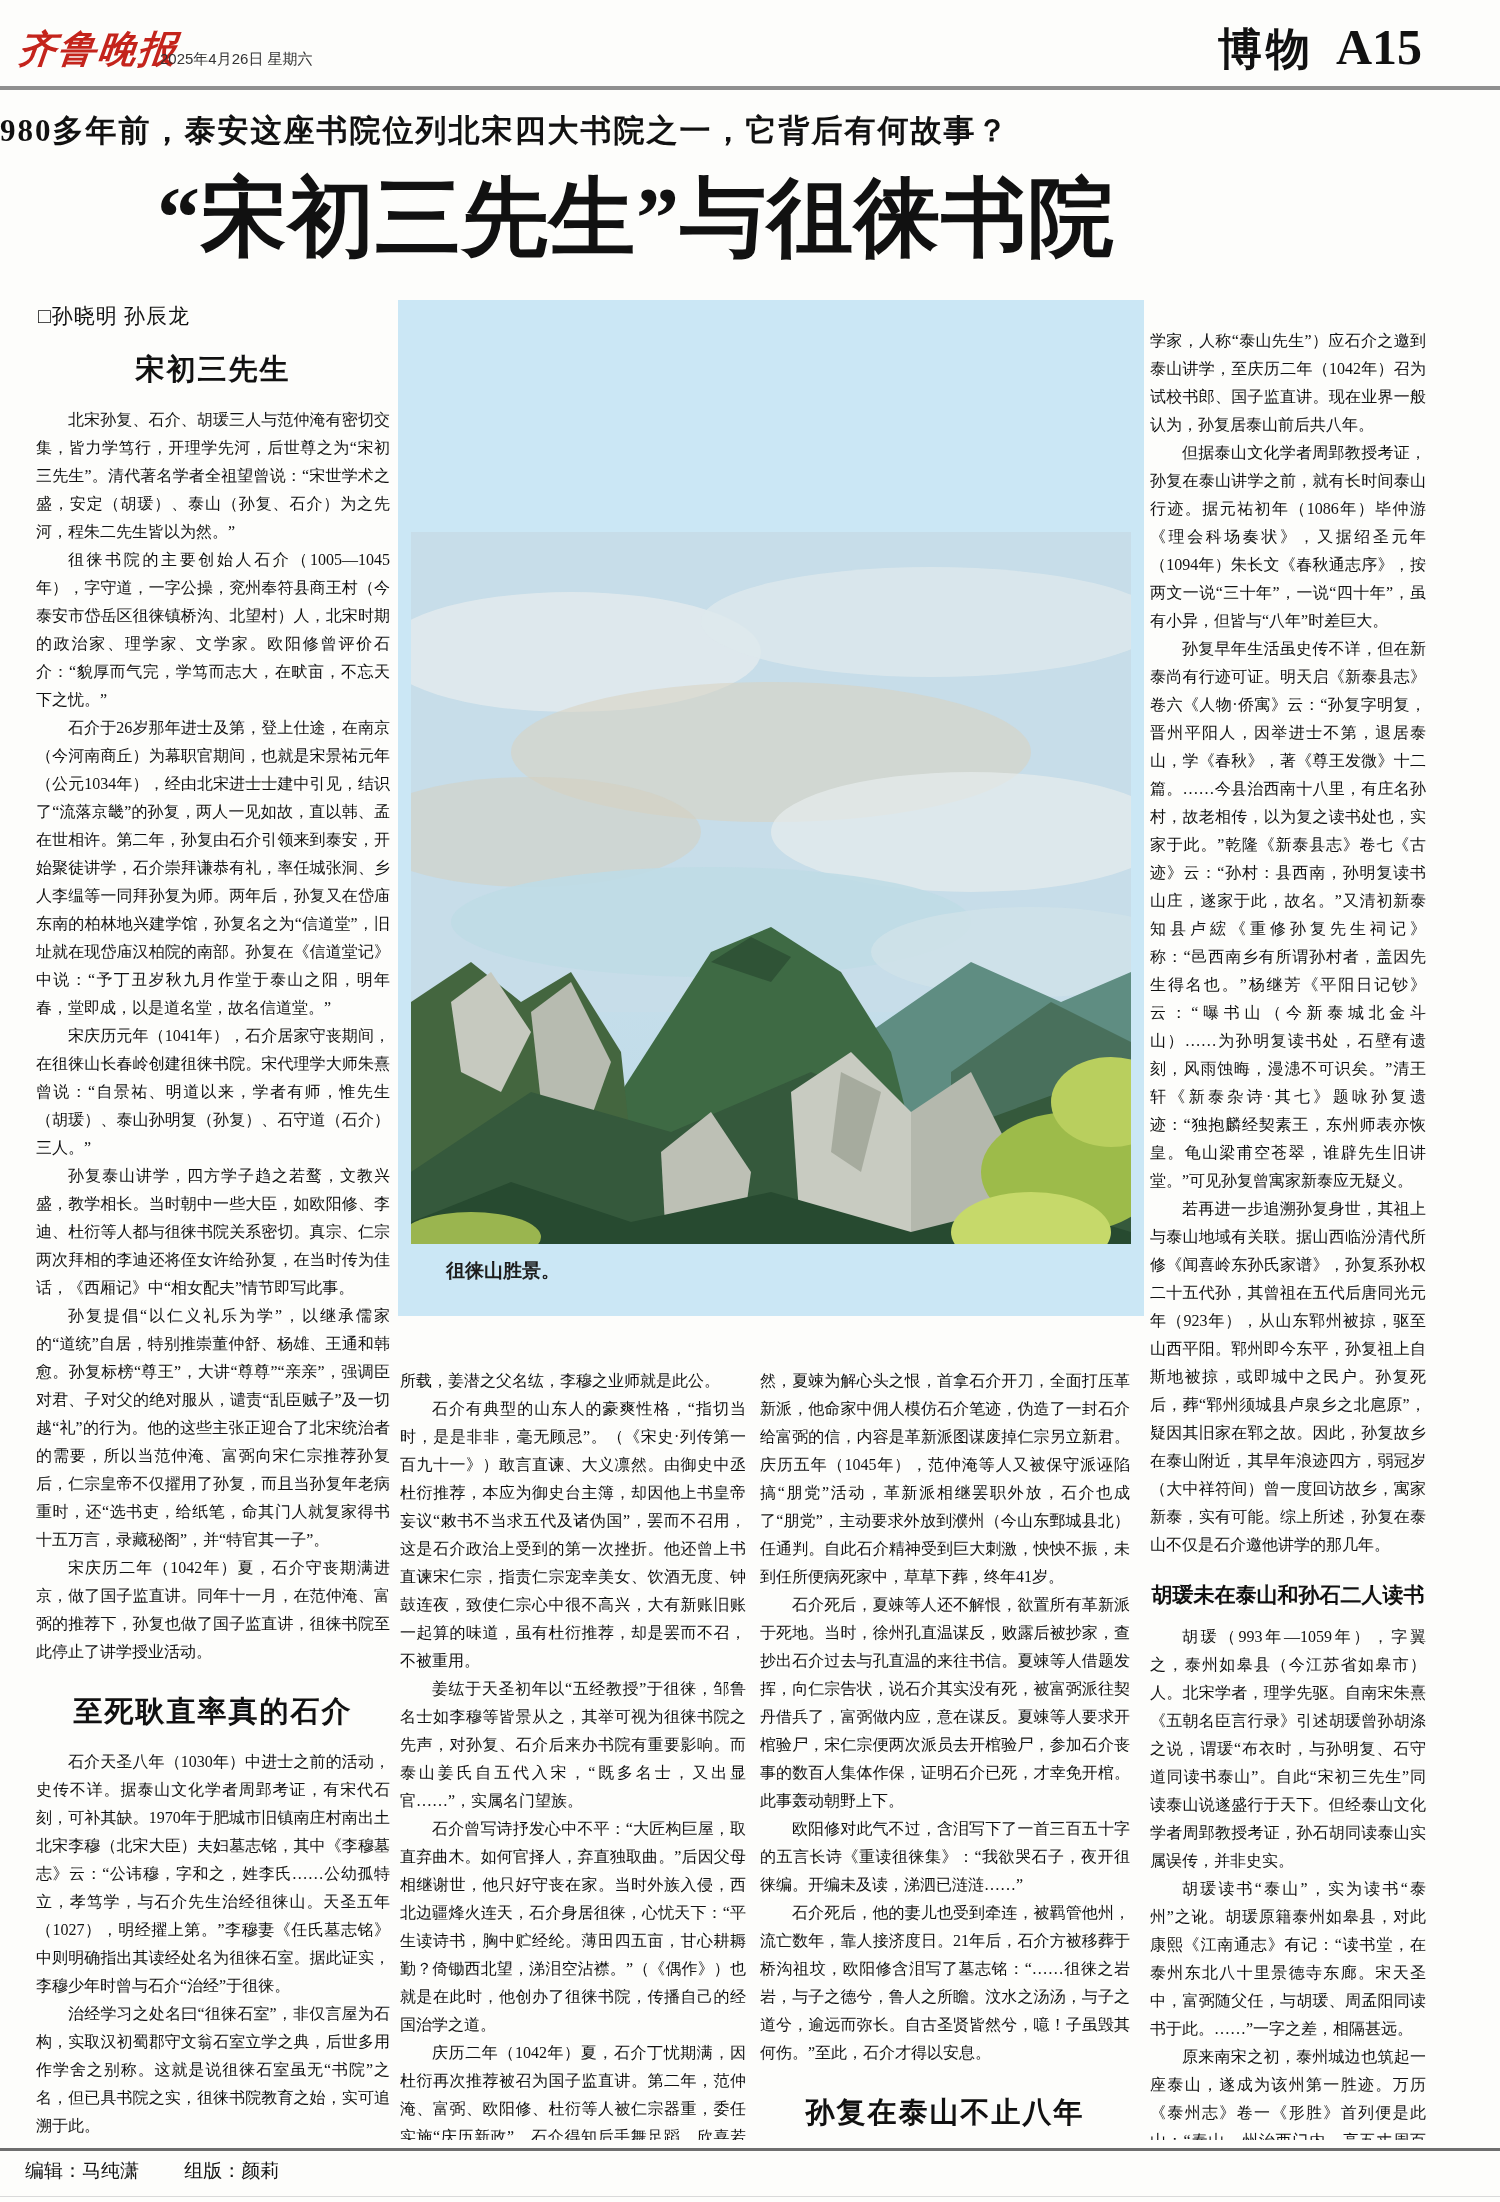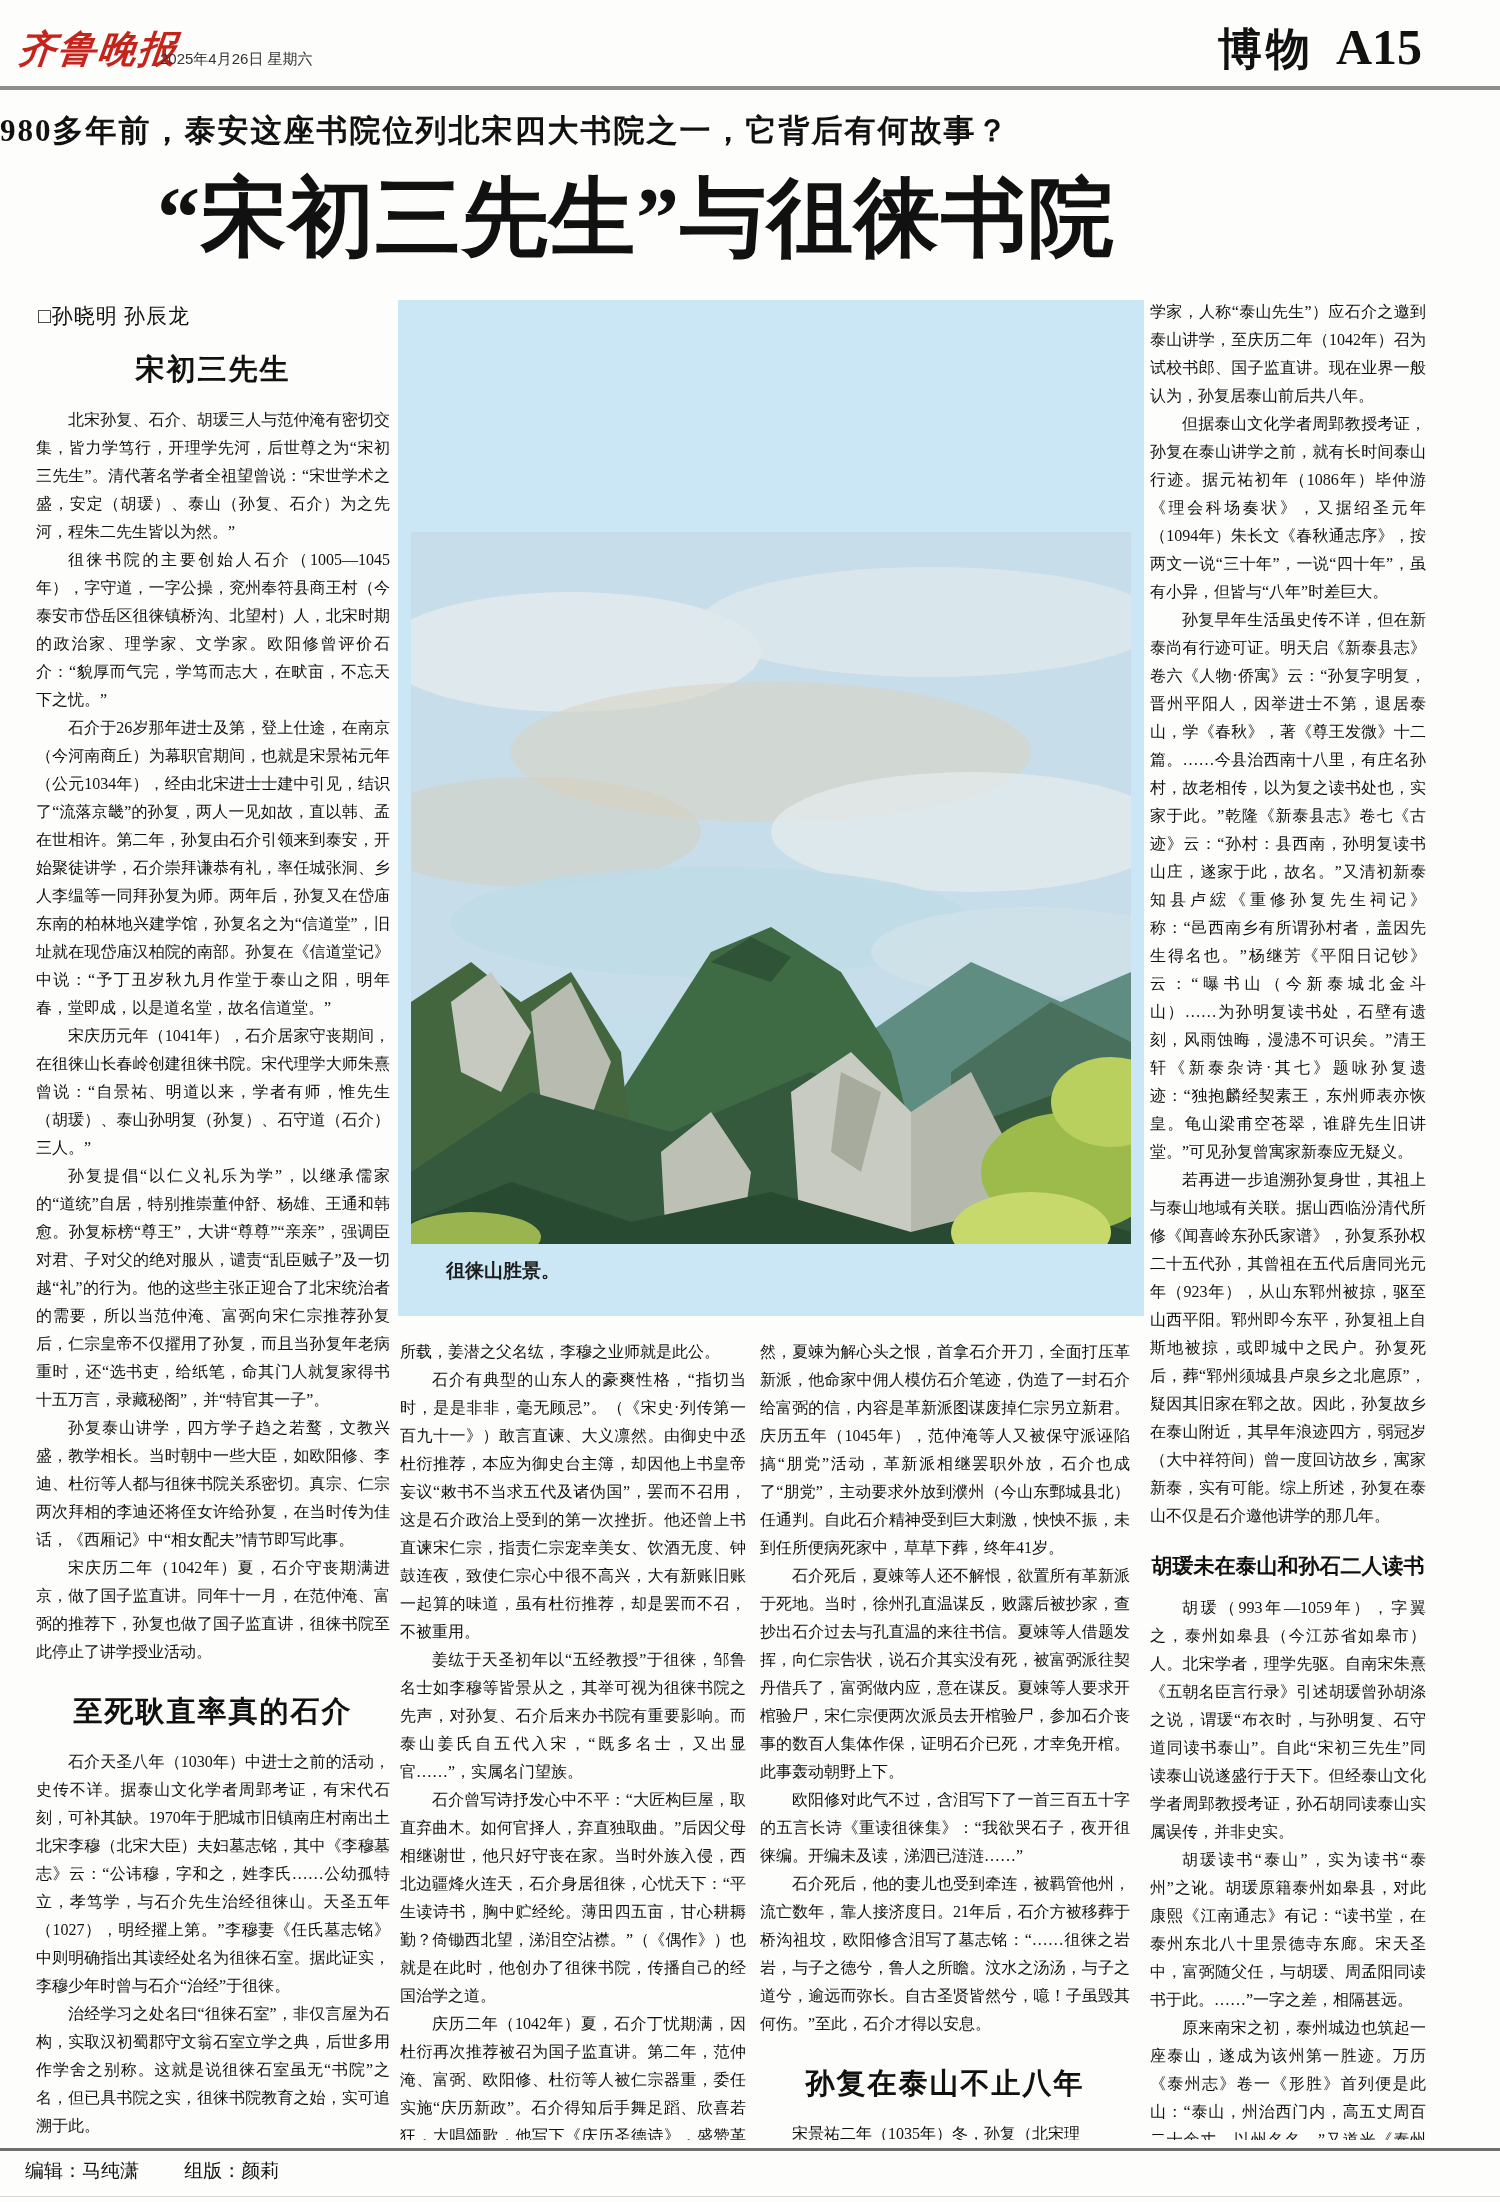--- a/index.html
+++ b/index.html
@@ -26,21 +26,21 @@
   .kicker{left:0;top:110px;width:1500px;font-size:31px;
           font-weight:600;letter-spacing:2px;}
   .main-title{left:0;top:160px;width:1272px;text-align:center;font-size:86px;
           font-weight:800;letter-spacing:1px;}
   .byline{left:38px;top:302px;font-size:21px;letter-spacing:1px;}
 
   
   .col{overflow:hidden;}
   .col p{font-size:16px;line-height:28px;text-align:justify;
          text-indent:2em;margin:0;}
-  .col p.cont{text-indent:0;}
+  .col p.cont{text-indent:0;margin-top:29px;}
   .sec{font-size:29px;font-weight:bold;text-align:center;letter-spacing:2px;
        margin:14px 0 16px 0;}
   .sec.mid{margin-top:26px;}
   .sec.small{font-size:21px;letter-spacing:0;margin:22px 0 14px 0;}
   #col1{left:36px;top:336px;width:354px;height:1804px;}
   #col2{left:400px;top:1338px;width:346px;height:802px;}
   #col3{left:760px;top:1338px;width:370px;height:802px;}
   #col4{left:1150px;top:298px;width:276px;height:1842px;}
 
   
@@ -77,22 +77,22 @@
 <div class="abs kicker">980多年前，泰安这座书院位列北宋四大书院之一，它背后有何故事？</div>
 <div class="abs main-title">“宋初三先生”与徂徕书院</div>
 <div class="abs byline">□孙晓明  孙辰龙</div>
 
 <div id="col1" class="abs col">
   <div class="sec">宋初三先生</div>
   <p>北宋孙复、石介、胡瑗三人与范仲淹有密切交集，皆力学笃行，开理学先河，后世尊之为“宋初三先生”。清代著名学者全祖望曾说：“宋世学术之盛，安定（胡瑗）、泰山（孙复、石介）为之先河，程朱二先生皆以为然。”</p>
   <p>徂徕书院的主要创始人石介（1005—1045年），字守道，一字公操，兖州奉符县商王村（今泰安市岱岳区徂徕镇桥沟、北望村）人，北宋时期的政治家、理学家、文学家。欧阳修曾评价石介：“貌厚而气完，学笃而志大，在畎亩，不忘天下之忧。”</p>
   <p>石介于26岁那年进士及第，登上仕途，在南京（今河南商丘）为幕职官期间，也就是宋景祐元年（公元1034年），经由北宋进士士建中引见，结识了“流落京畿”的孙复，两人一见如故，直以韩、孟在世相许。第二年，孙复由石介引领来到泰安，开始聚徒讲学，石介崇拜谦恭有礼，率任城张洞、乡人李缊等一同拜孙复为师。两年后，孙复又在岱庙东南的柏林地兴建学馆，孙复名之为“信道堂”，旧址就在现岱庙汉柏院的南部。孙复在《信道堂记》中说：“予丁丑岁秋九月作堂于泰山之阳，明年春，堂即成，以是道名堂，故名信道堂。”</p>
   <p>宋庆历元年（1041年），石介居家守丧期间，在徂徕山长春岭创建徂徕书院。宋代理学大师朱熹曾说：“自景祐、明道以来，学者有师，惟先生（胡瑗）、泰山孙明复（孙复）、石守道（石介）三人。”</p>
+  <p>孙复泰山讲学，四方学子趋之若鹜，文教兴盛，教学相长。当时朝中一些大臣，如欧阳修、李迪、杜衍等人都与徂徕书院关系密切。真宗、仁宗两次拜相的李迪还将侄女许给孙复，在当时传为佳话，《西厢记》中“相女配夫”情节即写此事。</p>
   <p>孙复提倡“以仁义礼乐为学”，以继承儒家的“道统”自居，特别推崇董仲舒、杨雄、王通和韩愈。孙复标榜“尊王”，大讲“尊尊”“亲亲”，强调臣对君、子对父的绝对服从，谴责“乱臣贼子”及一切越“礼”的行为。他的这些主张正迎合了北宋统治者的需要，所以当范仲淹、富弼向宋仁宗推荐孙复后，仁宗皇帝不仅擢用了孙复，而且当孙复年老病重时，还“选书吏，给纸笔，命其门人就复家得书十五万言，录藏秘阁”，并“特官其一子”。</p>
-  <p>孙复泰山讲学，四方学子趋之若鹜，文教兴盛，教学相长。当时朝中一些大臣，如欧阳修、李迪、杜衍等人都与徂徕书院关系密切。真宗、仁宗两次拜相的李迪还将侄女许给孙复，在当时传为佳话，《西厢记》中“相女配夫”情节即写此事。</p>
   <p>宋庆历二年（1042年）夏，石介守丧期满进京，做了国子监直讲。同年十一月，在范仲淹、富弼的推荐下，孙复也做了国子监直讲，徂徕书院至此停止了讲学授业活动。</p>
   <div class="sec mid">至死耿直率真的石介</div>
   <p>石介天圣八年（1030年）中进士之前的活动，史传不详。据泰山文化学者周郢考证，有宋代石刻，可补其缺。1970年于肥城市旧镇南庄村南出土北宋李穆（北宋大臣）夫妇墓志铭，其中《李穆墓志》云：“公讳穆，字和之，姓李氏……公幼孤特立，孝笃学，与石介先生治经徂徕山。天圣五年（1027），明经擢上第。”李穆妻《任氏墓志铭》中则明确指出其读经处名为徂徕石室。据此证实，李穆少年时曾与石介“治经”于徂徕。</p>
   <p>治经学习之处名曰“徂徕石室”，非仅言屋为石构，实取汉初蜀郡守文翁石室立学之典，后世多用作学舍之别称。这就是说徂徕石室虽无“书院”之名，但已具书院之实，徂徕书院教育之始，实可追溯于此。</p>
 
 </div>
 
 <div class="abs panel">
   <div class="photo">
     <svg width="720" height="712" viewBox="0 0 720 712" xmlns="http://www.w3.org/2000/svg">

